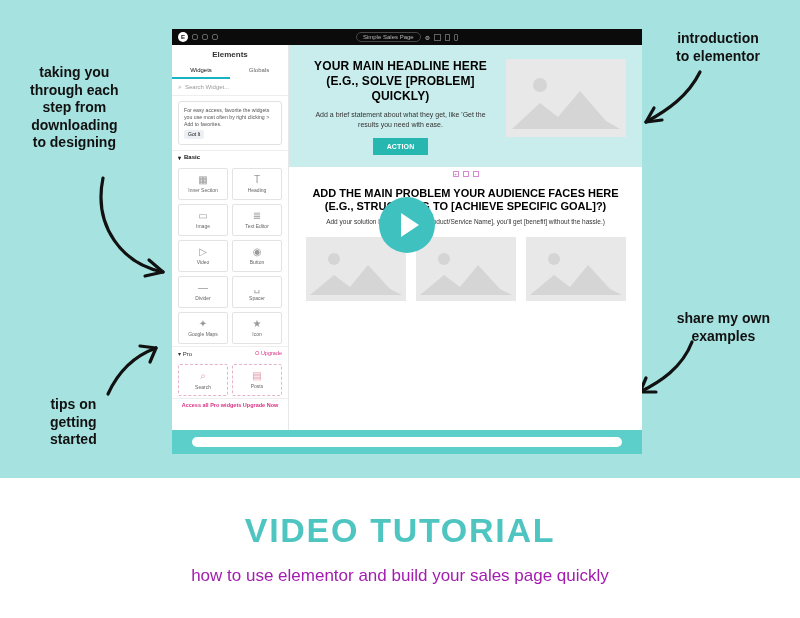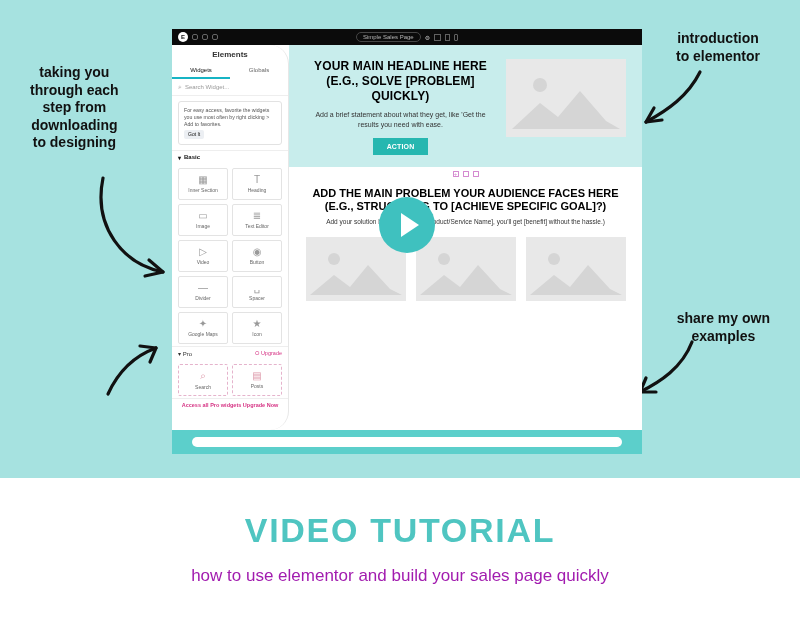--- a/index.html
+++ b/index.html
@@ -14,21 +14,21 @@
   .topbar-left { display:flex; gap:4px; align-items:center; }
   .elogo { width:10px; height:10px; border-radius:50%; background:#fff; color:#111; display:flex; align-items:center; justify-content:center; font-size:6px; font-weight:700; }
   .dot { width:6px; height:6px; border:1px solid #666; border-radius:2px; }
   .topbar-center { display:flex; align-items:center; gap:4px; font-size:6px; opacity:.8; }
   .pill { border:1px solid #555; border-radius:6px; padding:1px 6px; }
   .device { width:7px; height:7px; display:inline-block; border:1px solid #777; }
   .device.tablet { width:5px; height:7px; }
   .device.mobile { width:4px; height:7px; border-radius:1px;}
 
   .video-body { display:flex; height: calc(100% - 16px - 24px); }
-  .sidebar { width: 117px; border-right:1px solid #e7e7e7; background:#fff; display:flex; flex-direction:column; font-size:6px; color:#333;border-radius:19px; }
+  .sidebar { width: 117px; border-right:1px solid #e7e7e7; background:#fff; display:flex; flex-direction:column; font-size:6px; color:#333; }
   .side-title { text-align:center; font-weight:700; padding:5px 0 4px; font-size:8px; }
   .side-tabs { display:flex; }
   .side-tab { flex:1; text-align:center; padding:4px 0; font-size:6px; color:#666; }
   .side-tab.active { border-bottom:2px solid #16b4c4; color:#111; }
   .searchrow { display:flex; align-items:center; gap:3px; padding:4px 6px; border-bottom:1px solid #eee; color:#999; }
   .search-icon { font-size:7px; }
   .tip { margin:5px 6px; padding:5px 5px; border:1px solid #e2e2e2; border-radius:3px; font-size:5.2px; color:#555; line-height:1.3; }
   .gotit { display:inline-block; margin-top:3px; background:#eceff3; padding:1px 4px; border-radius:2px; color:#111; font-size:5px; }
   .section-label { display:flex; align-items:center; gap:3px; padding:3px 6px; font-size:6px; color:#111; font-weight:600; border-top:1px solid #eee;}
   .grid { display:grid; grid-template-columns: 1fr 1fr; gap:4px; padding:4px 6px 2px; }
@@ -89,20 +89,25 @@
 to designing</span>
     </div>
     <div class="annotation" style="right:40px; top:30px; text-align:center;">
       <span style="white-space:pre-line;">introduction
 to elementor</span>
     </div>
     <div class="annotation" style="right:30px; top:310px;">
       <span style="white-space:pre-line;">share my own
 examples</span>
     </div>
+    <div class="annotation" style="left:50px; top:396px;">
+      <span style="white-space:pre-line;">tips on
+getting
+started</span>
+    </div>
 
     <svg class="arrow" style="left:85px; top:172px; width:100px; height:120px;" viewBox="0 0 100 120">
       <path d="M18 6 C 8 55, 38 92, 78 100"></path>
       <path d="M78 100 l -14 -12 M78 100 l -18 4"></path>
     </svg>
     <svg class="arrow" style="right:92px; top:66px; width:70px; height:70px;" viewBox="0 0 70 70">
       <path d="M62 6 C 50 30, 30 44, 8 56"></path>
       <path d="M8 56 l 16 -2 M8 56 l 8 -14"></path>
     </svg>
     <svg class="arrow" style="right:98px; top:338px; width:70px; height:70px;" viewBox="0 0 70 70">

